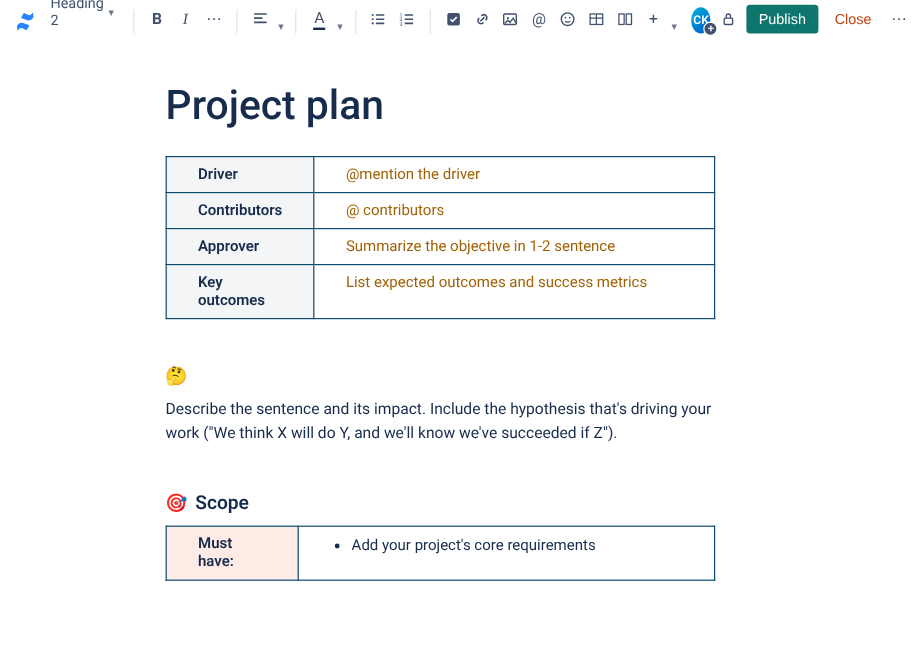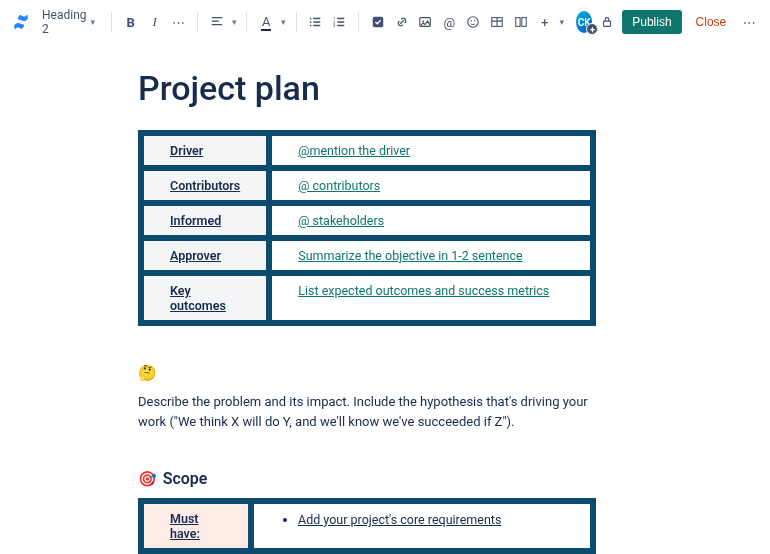--- a/index.html
+++ b/index.html
@@ -1,43 +1,43 @@
 <!DOCTYPE html>
 <html><head>
 <meta charset="utf-8">
 <style>
   * { box-sizing: border-box; margin: 0; padding: 0; }
   body { font-family: -apple-system, BlinkMacSystemFont, "Segoe UI", Roboto, sans-serif; font-size: 13px; color: #172b4d; background: #fff; width: 770px; }
   
   
-  .toolbar { display: flex; align-items: center; padding: 6px 12px; gap: 6px; height: 44px; }
+  .toolbar { display: flex; align-items: flex-end; padding: 16px 12px; gap: 6px; height: 44px; }
   .logo { width: 20px; height: 20px; display: flex; align-items: center; justify-content: center; }
   .logo svg { width: 18px; height: 18px; }
   .style-select { display: flex; align-items: center; gap: 4px; padding: 4px 6px; font-size: 12px; color: #42526e; cursor: pointer; border-radius: 3px; }
   .chev { font-size: 9px; color: #6b778c; }
   .sep { width: 1px; height: 20px; background: #dfe1e6; margin: 0 4px; }
   .tb-btn { width: 24px; height: 24px; display: flex; align-items: center; justify-content: center; border-radius: 3px; cursor: pointer; color: #42526e; font-size: 13px; }
   .tb-btn svg { width: 14px; height: 14px; }
   .bold { font-weight: 700; }
   .italic { font-style: italic; font-family: Georgia, serif; }
   .spacer { flex: 1; }
   .avatar { width: 22px; height: 22px; border-radius: 50%; background: linear-gradient(135deg,#00b8d9,#0052cc); color: #fff; font-size: 10px; font-weight: 600; display: flex; align-items: center; justify-content: center; position: relative; }
   .avatar-add { position: absolute; right: -6px; bottom: -2px; width: 12px; height: 12px; background: #42526e; color: #fff; border-radius: 50%; font-size: 9px; line-height: 12px; text-align: center; border: 1px solid #fff; }
   .publish-btn { background: #0f766e; color: #fff; border: none; padding: 5px 10px; border-radius: 3px; font-size: 12px; font-weight: 500; cursor: pointer; }
   .close-btn { background: none; border: none; color: #c2410c; font-size: 12px; padding: 5px 8px; cursor: pointer; }
   
   
   .page { padding: 0 0 40px 0; margin: 0 auto; width: 600px; margin-left: 138px; }
   .page-title { font-size: 34px; font-weight: 500; color: #172b4d; margin: 24px 0 22px; }
   
   table.meta, table.scope { border-collapse: collapse; width: 458px; font-size: 12.5px; }
-  table.meta td, table.scope td { border: 6px solid #0c4a6e; padding: 7px 26px; vertical-align: top; text-decoration: underline; }
+  table.meta td, table.scope td { border: 1px solid #0c4a6e; padding: 7px 26px; vertical-align: top; }
   table.meta td.label, table.scope td.label { background: #f4f5f7; font-weight: 600; color: #172b4d; width: 110px; }
   table.scope td.label.must { background: #ffebe6; }
-  .placeholder { color: #0f766e; }
+  .placeholder { color: #a16207; }
   
   .section-h { display: flex; align-items: center; gap: 6px; font-size: 16px; font-weight: 600; color: #172b4d; margin: 38px 0 10px; }
   .section-h .emoji { font-size: 15px; }
   .body-text { font-size: 13px; color: #172b4d; line-height: 1.5; width: 458px; }
   
   table.scope ul { list-style: disc; padding-left: 18px; }
   table.scope ul li { padding: 1px 0; }
 </style>
 </head>
 <body>
@@ -153,38 +153,34 @@
     <tbody id="meta-body">
         <tr>
           <td class="label">Driver</td>
           <td class="placeholder">@mention the driver</td>
         </tr>
         <tr>
           <td class="label">Contributors</td>
           <td class="placeholder">@ contributors</td>
         </tr>
         <tr>
-          <td class="label">Informed</td>
-          <td class="placeholder">@ stakeholders</td>
-        </tr>
-        <tr>
           <td class="label">Approver</td>
           <td class="placeholder">Summarize the objective in 1-2 sentence</td>
         </tr>
         <tr>
           <td class="label">Key outcomes</td>
           <td class="placeholder">List expected outcomes and success metrics</td>
         </tr>
       </tbody>
   </table>
 
   <h2 class="section-h">
     <span class="emoji">🤔</span>
   </h2>
-  <p class="body-text">Describe the problem and its impact. Include the hypothesis that's driving your work ("We think X will do Y, and we'll know we've succeeded if Z").</p>
+  <p class="body-text">Describe the sentence and its impact. Include the hypothesis that's driving your work ("We think X will do Y, and we'll know we've succeeded if Z").</p>
 
   <h2 class="section-h">
     <span class="emoji">🎯</span>
     <span>Scope</span>
   </h2>
   <table class="scope">
     <tbody id="scope-body">
         <tr>
           <td class="label must">Must have:</td>
           <td>

